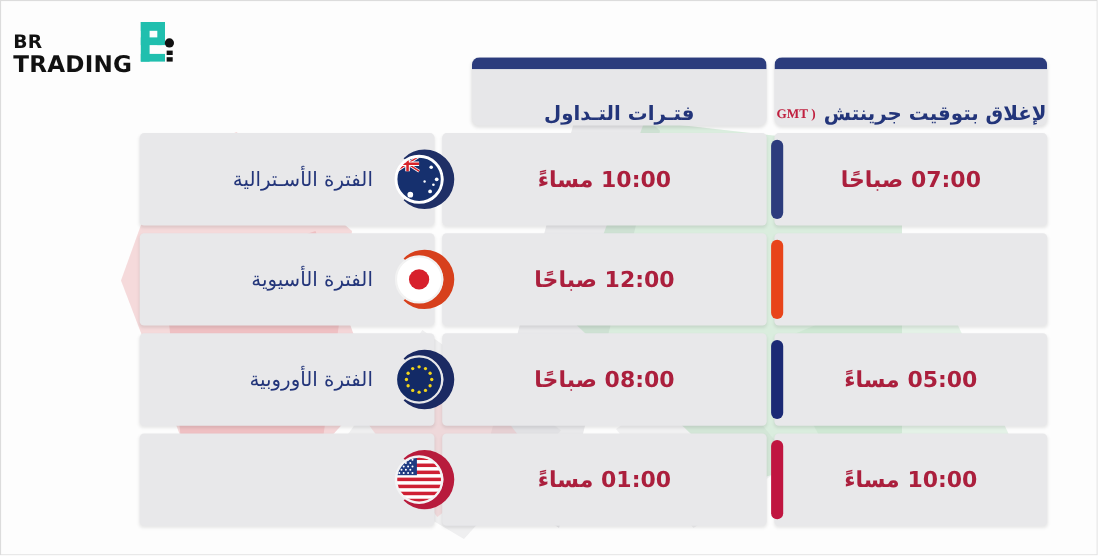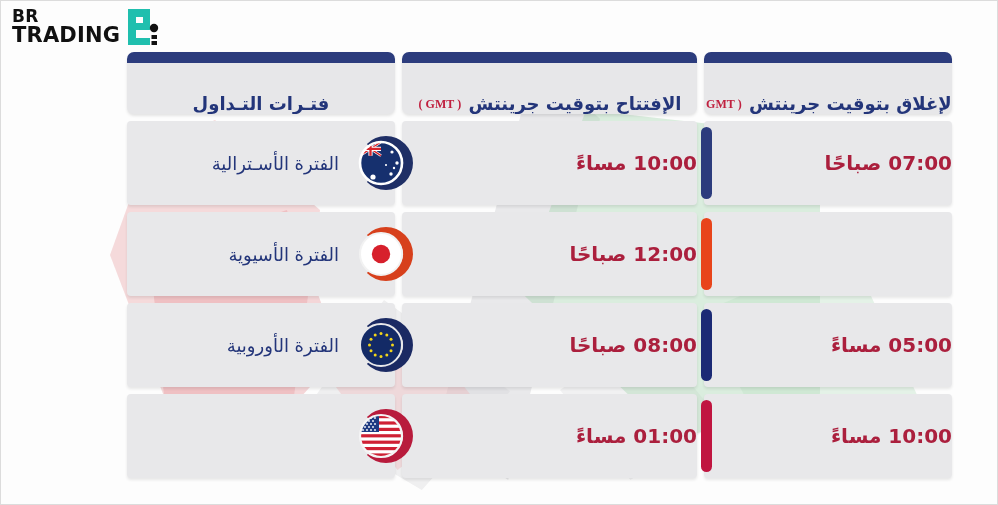--- a/index.html
+++ b/index.html
@@ -109,20 +109,21 @@
   }
   .logo-mark { width: 34px; height: 38px; display: block; }
   .logo-text {
     line-height: .98;
     font-family: "DejaVu Sans", "Liberation Sans", sans-serif;
     font-weight: 700;
     color: #111111;
     letter-spacing: .2px;
     direction: ltr;
     text-align: left;
+    margin-top: 23px;
   }
   .logo-text .l1 { font-size: 17px; display: block; }
   .logo-text .l2 { font-size: 21px; display: block; }
 
   
   .table {
     position: absolute;
     left: 48px;
     top: 52px;
     width: 904px;
@@ -177,20 +178,21 @@
     height: 84px;
     background: #e8e8ea;
     border-radius: 4px;
     box-shadow: 0 2px 3px rgba(0,0,0,.09);
     display: flex;
     align-items: center;
     overflow: visible;
   }
 
   .cell-time {
+    justify-content: center;
   }
   .time-text {
     font-size: 20px;
     font-weight: 600;
     color: #ab1f3d;
     letter-spacing: .3px;
     white-space: nowrap;
   }
 
   
@@ -266,25 +268,20 @@
   <div class="table">
 
     <div class="row">
 
       <div class="col col-close">
         <div class="hcell">
           <div class="hcell-text"><span>الإغلاق بتوقيت جرينتش</span> <span class="gmt">( GMT )</span></div>
         </div>
       </div>
 
-      <div class="col col-open">
-        <div class="hcell">
-          <div class="hcell-text"><span>الإفتتاح بتوقيت جرينتش</span> <span class="gmt">( GMT )</span></div>
-        </div>
-      </div>
 
       <div class="col col-session">
         <div class="hcell">
           <div class="hcell-text">فتـرات  التـداول</div>
         </div>
       </div>
 
     </div>
 
     <div class="row">

